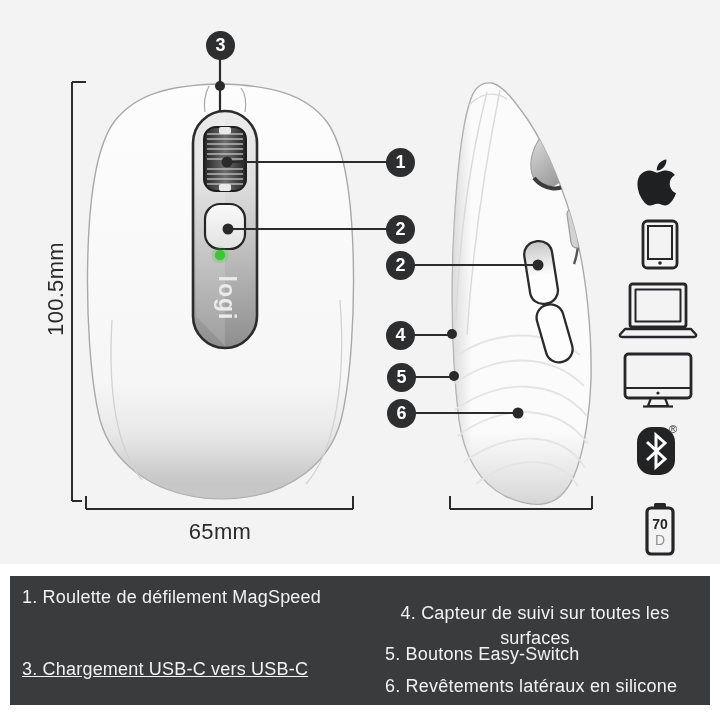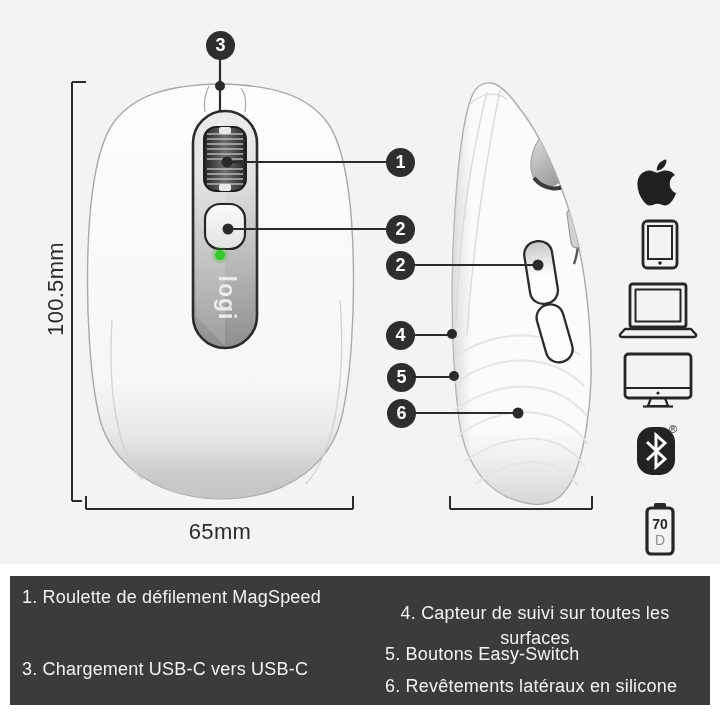--- a/index.html
+++ b/index.html
@@ -257,19 +257,19 @@
     <svg width="30" height="53" viewBox="0 0 30 53">
       <rect x="9" y="0" width="12" height="5" rx="1.5" fill="#262628"></rect>
       <rect x="2" y="5" width="26" height="46" rx="4" fill="none" stroke="#262628" stroke-width="3.2"></rect>
       <text x="15" y="26" text-anchor="middle" font-size="14" font-weight="bold" fill="#262628" font-family="Liberation Sans, sans-serif">70</text>
       <text x="15" y="42" text-anchor="middle" font-size="14" fill="#8f9092" font-family="Liberation Sans, sans-serif">D</text>
     </svg>
   </div>
 
   <div class="legend-panel">
     <div class="legend-item" style="left:12px; top:11px;">1. Roulette de défilement MagSpeed</div>
-    <div class="legend-item" style="left:12px; top:83px;">3. Chargement USB-C vers USB-C</div>
+    <div class="legend-item" style="left:12px; top:83px;text-decoration:underline;">3. Chargement USB-C vers USB-C</div>
     <div class="legend-item wrap" style="left:375px; top:25px;">4. Capteur de suivi sur toutes les surfaces</div>
     <div class="legend-item" style="left:375px; top:68px;">5. Boutons Easy-Switch</div>
     <div class="legend-item" style="left:375px; top:100px;">6. Revêtements latéraux en silicone</div>
   </div>
 
 </div>
 
 </body></html>

